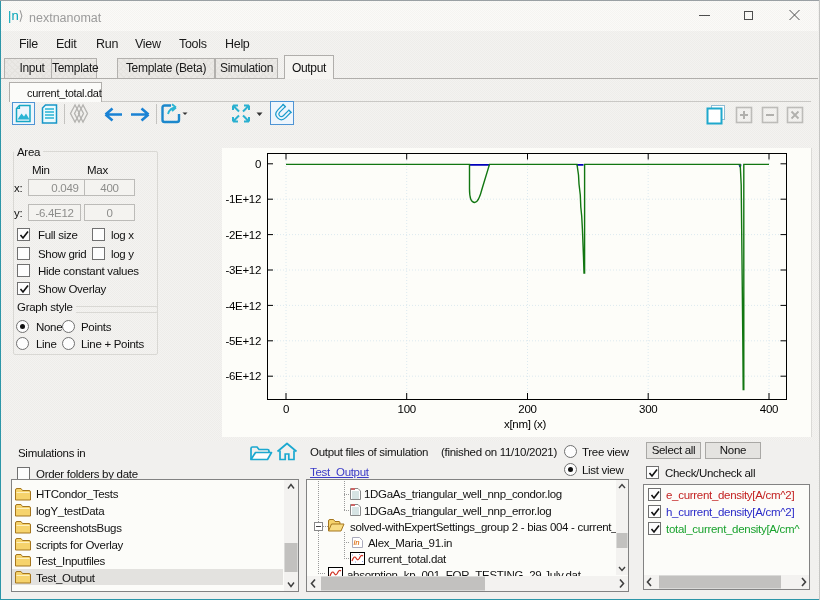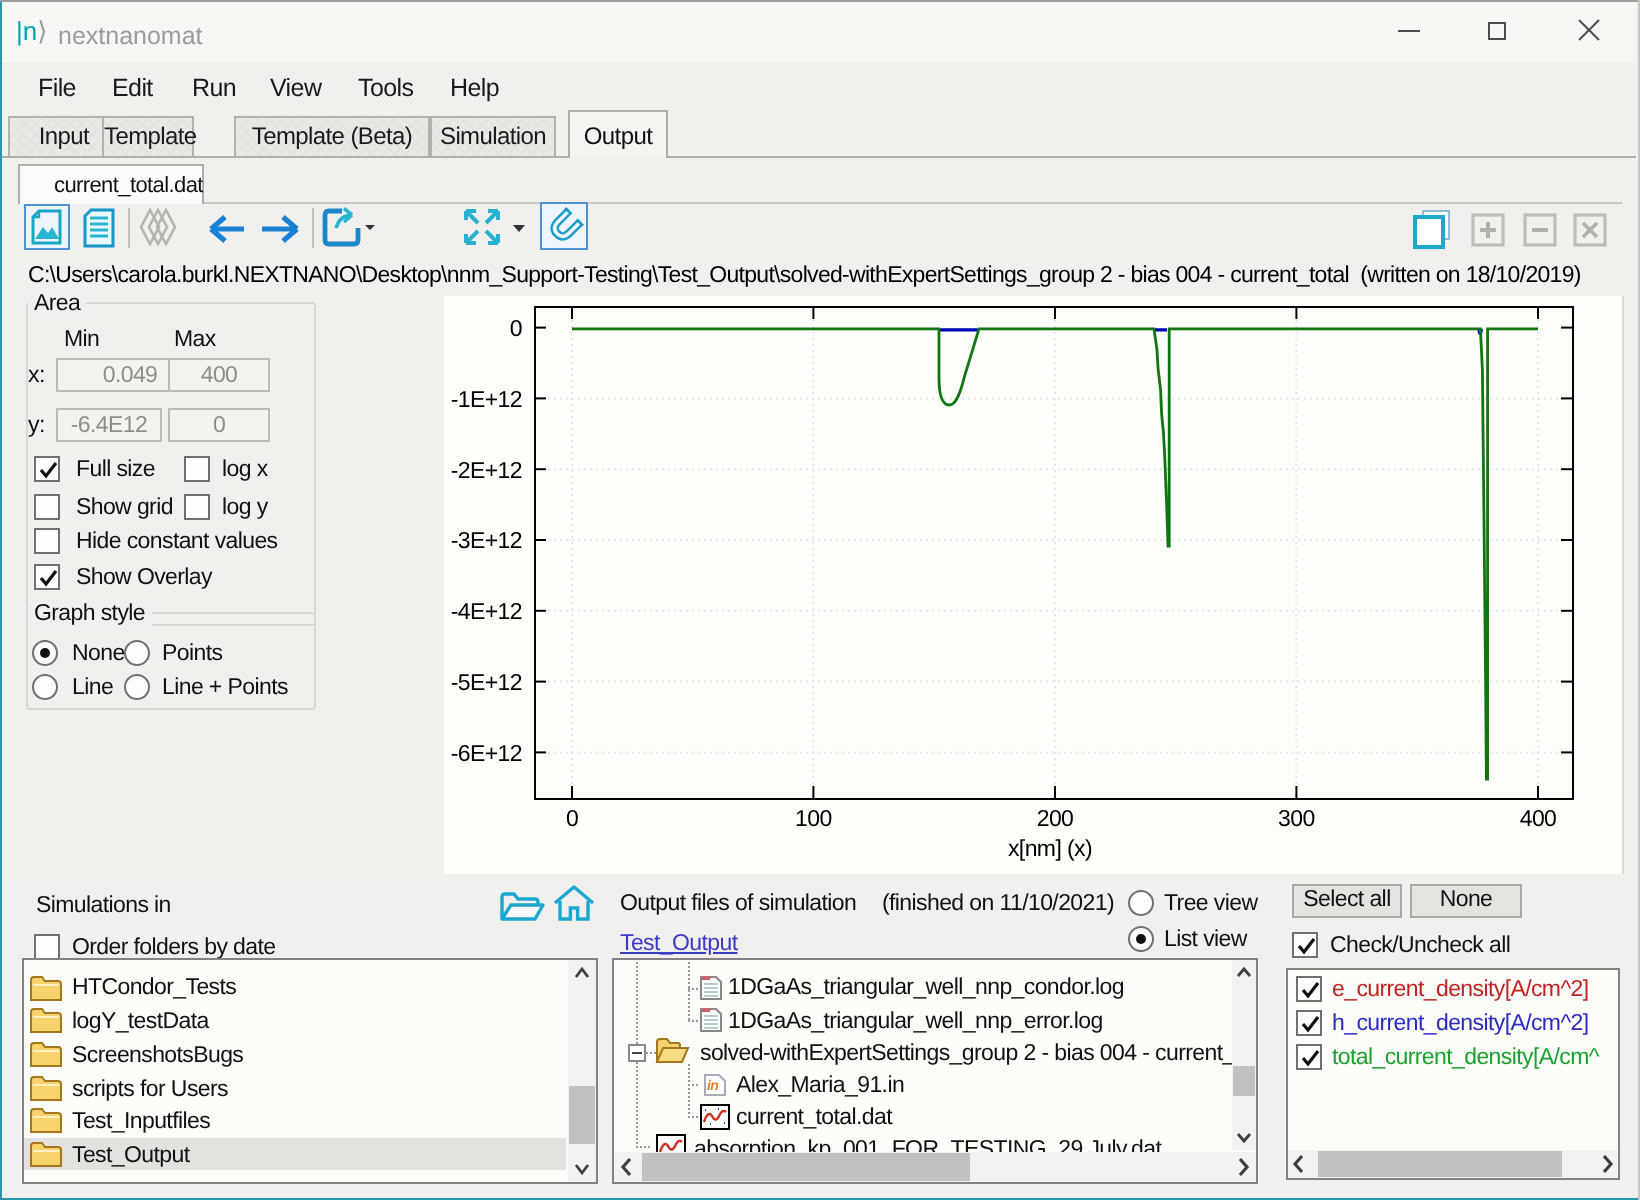--- a/index.html
+++ b/index.html
@@ -143,21 +143,20 @@
     <path d="M10 7 V15 M6 11 H14" stroke="#b1b0ad" stroke-width="2"></path>
   </svg>
   <svg class="abs" style="left:760px;top:104px" width="20" height="21" viewBox="0 0 20 21">
     <rect x="2.5" y="3.5" width="15" height="15" fill="none" stroke="#bdbcb9" stroke-width="1.6"></rect>
     <path d="M6 11 H14" stroke="#b1b0ad" stroke-width="2"></path>
   </svg>
   <svg class="abs" style="left:785px;top:104px" width="20" height="21" viewBox="0 0 20 21">
     <rect x="2.5" y="3.5" width="15" height="15" fill="none" stroke="#bdbcb9" stroke-width="1.6"></rect>
     <path d="M6.5 7.5 L13.5 14.5 M13.5 7.5 L6.5 14.5" stroke="#b1b0ad" stroke-width="1.8"></path>
   </svg>
-  <div id="path">C:\Users\carola.burkl.NEXTNANO\Desktop\nnm_Support-Testing\Test_Output\solved-withExpertSettings_group 2 - bias 004 - current_total&nbsp;&nbsp;(written on 18/10/2019)</div>
 
   <div class="group" style="left:13px;top:151px;width:145px;height:162px"></div>
   <div class="glabel" style="left:14px;top:146px">Area</div>
   <div class="lbl" style="left:32px;top:164px">Min</div>
   <div class="lbl" style="left:87px;top:164px">Max</div>
   <div class="lbl" style="left:14px;top:182px">x:</div>
   <div class="ibox" style="left:28px;top:179px;width:74px;height:17px">0.049</div>
   <div class="ibox" style="left:84px;top:179px;width:51px;height:17px">400</div>
   <div class="lbl" style="left:14px;top:207px">y:</div>
   <div class="ibox" style="left:28px;top:204px;width:53px;height:17px">-6.4E12</div>
@@ -305,21 +304,21 @@
     <div class="fitem" style="left:36px;top:505px">logY_testData</div>
     <svg class="abs" style="left:15px;top:521px" width="17" height="13" viewBox="0 0 17 13">
         <path d="M0.5 12 V2 Q0.5 0.5 2 0.5 H6 L7.5 2.5 H14 Q15.5 2.5 15.5 4 V12 Z" fill="#f6d36c" stroke="#a5761e" stroke-width="1"></path>
         <path d="M1.5 4.5 H14.5" stroke="#fdf0c0" stroke-width="1"></path>
       </svg>
     <div class="fitem" style="left:36px;top:522px">ScreenshotsBugs</div>
     <svg class="abs" style="left:15px;top:538px" width="17" height="13" viewBox="0 0 17 13">
         <path d="M0.5 12 V2 Q0.5 0.5 2 0.5 H6 L7.5 2.5 H14 Q15.5 2.5 15.5 4 V12 Z" fill="#f6d36c" stroke="#a5761e" stroke-width="1"></path>
         <path d="M1.5 4.5 H14.5" stroke="#fdf0c0" stroke-width="1"></path>
       </svg>
-    <div class="fitem" style="left:36px;top:539px">scripts for Users</div>
+    <div class="fitem" style="left:36px;top:539px">scripts for Overlay</div>
     <svg class="abs" style="left:15px;top:554px" width="17" height="13" viewBox="0 0 17 13">
         <path d="M0.5 12 V2 Q0.5 0.5 2 0.5 H6 L7.5 2.5 H14 Q15.5 2.5 15.5 4 V12 Z" fill="#f6d36c" stroke="#a5761e" stroke-width="1"></path>
         <path d="M1.5 4.5 H14.5" stroke="#fdf0c0" stroke-width="1"></path>
       </svg>
     <div class="fitem" style="left:36px;top:555px">Test_Inputfiles</div>
     <svg class="abs" style="left:15px;top:571px" width="17" height="13" viewBox="0 0 17 13">
         <path d="M0.5 12 V2 Q0.5 0.5 2 0.5 H6 L7.5 2.5 H14 Q15.5 2.5 15.5 4 V12 Z" fill="#f6d36c" stroke="#a5761e" stroke-width="1"></path>
         <path d="M1.5 4.5 H14.5" stroke="#fdf0c0" stroke-width="1"></path>
       </svg>
     <div class="fitem" style="left:36px;top:572px">Test_Output</div>

